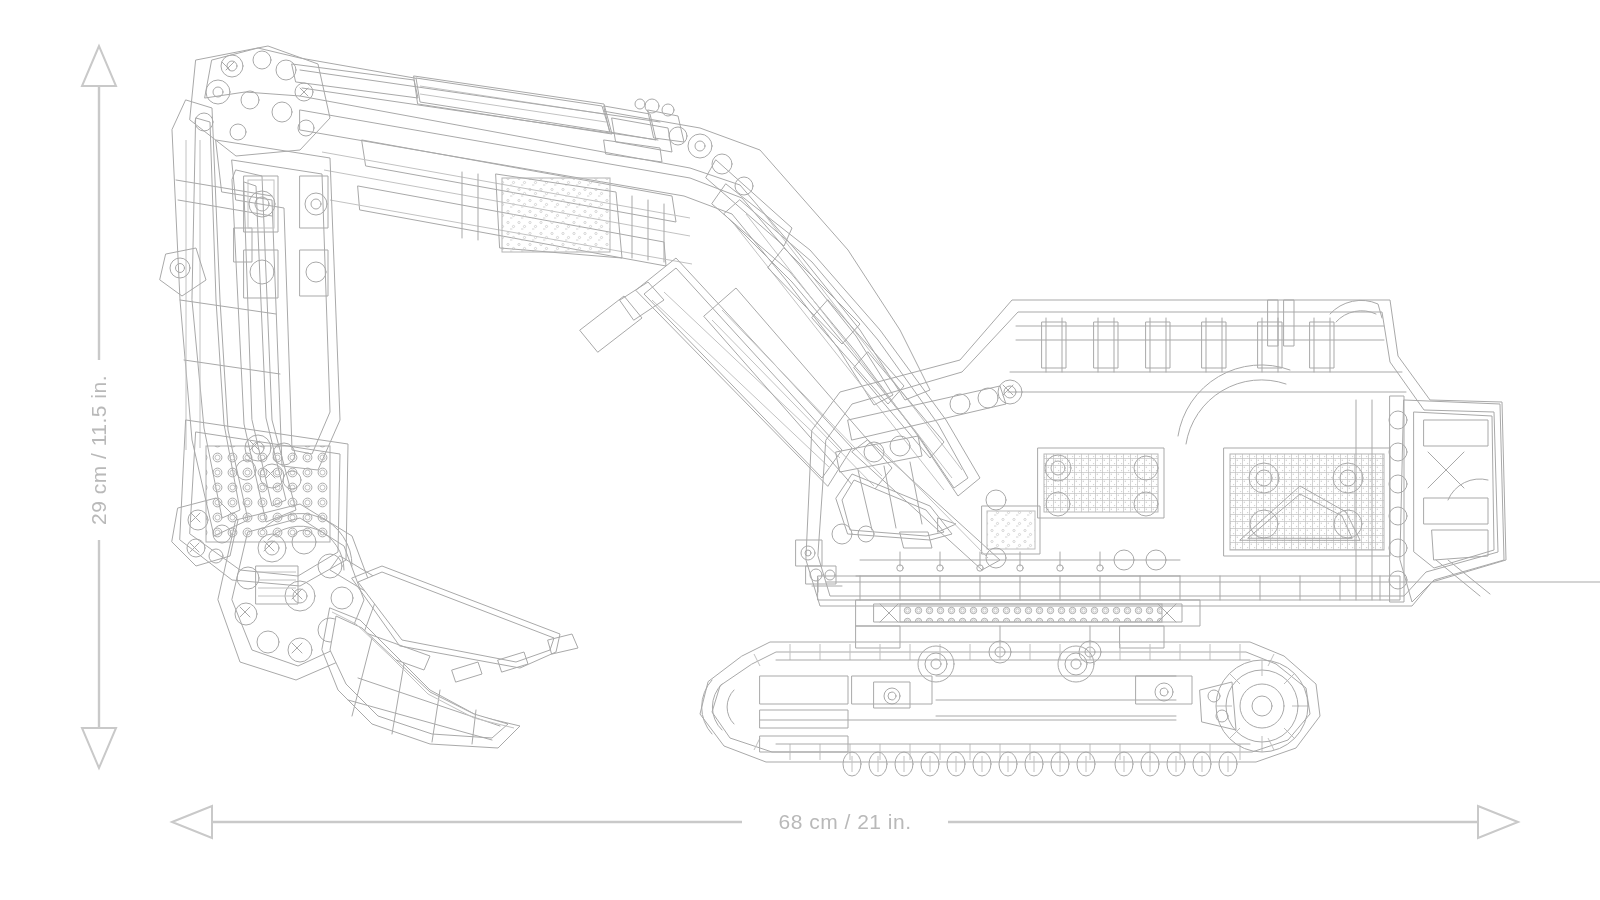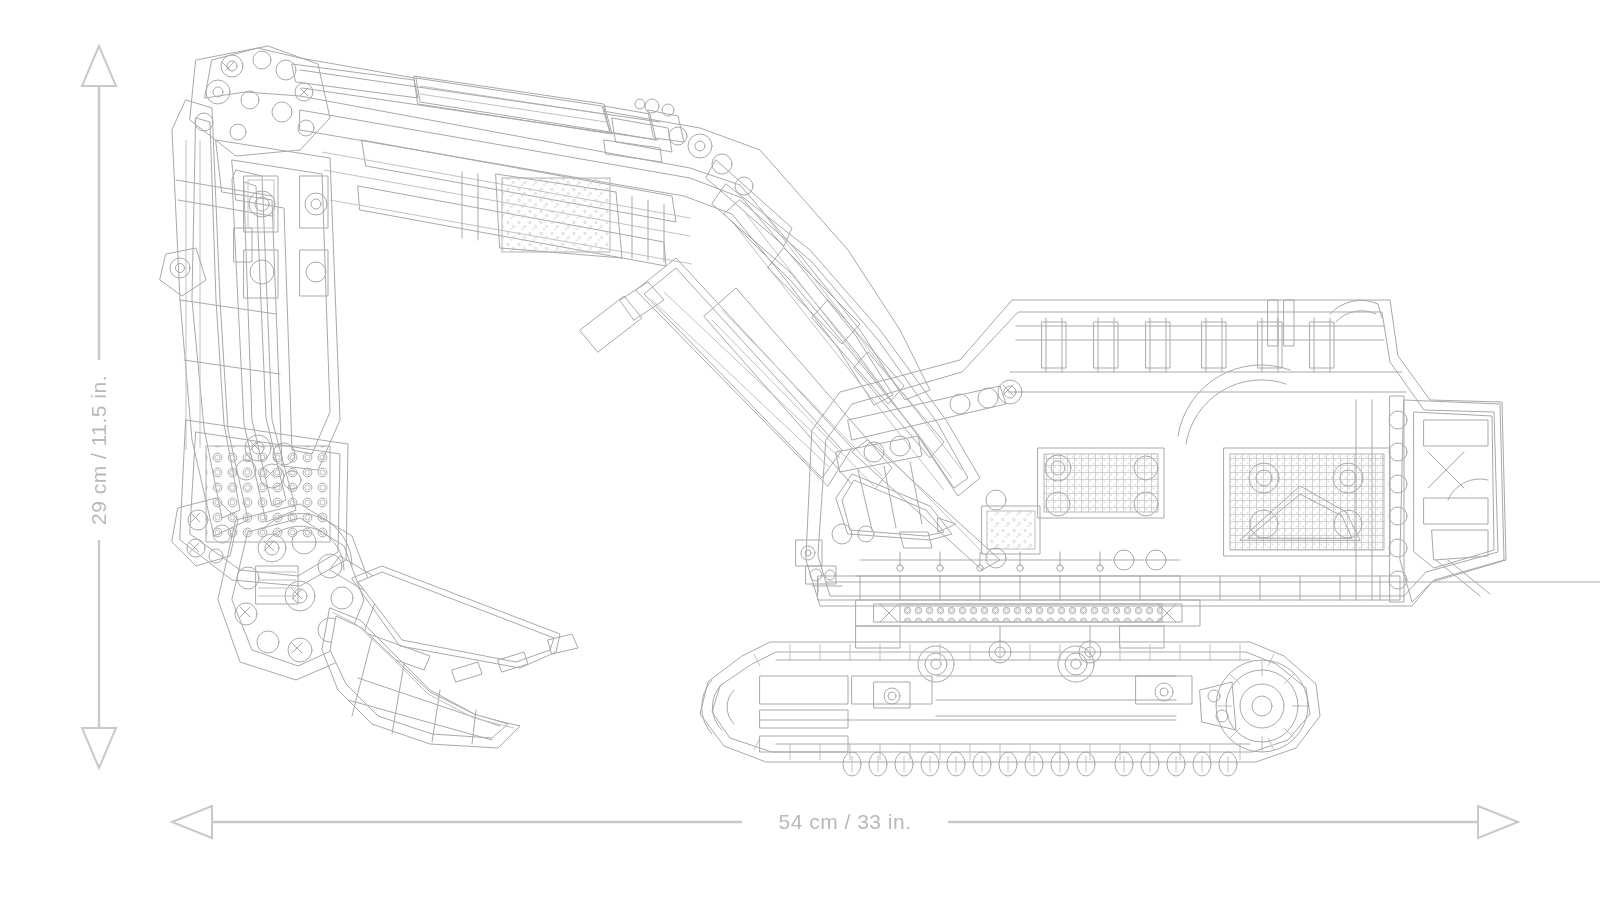--- a/index.html
+++ b/index.html
@@ -543,15 +543,15 @@
     <g>
       <path d="M210 822 L742 822" stroke="#c9c9c9" stroke-width="2.4" fill="none"></path>
       <path d="M948 822 L1484 822" stroke="#c9c9c9" stroke-width="2.4" fill="none"></path>
       <path d="M172 822 L212 806 L212 838 Z" fill="#ffffff" stroke="#c9c9c9" stroke-width="2"></path>
       <path d="M1518 822 L1478 806 L1478 838 Z" fill="#ffffff" stroke="#c9c9c9" stroke-width="2"></path>
     </g>
   </svg>
 
   <div class="dim-label" id="vertical-dimension-label">29 cm / 11.5 in.</div>
 
-  <div class="dim-label" id="horizontal-dimension-label">54 cm / 33 in.</div>
+  <div class="dim-label" id="horizontal-dimension-label">68 cm / 21 in.</div>
 
 </div>
 
 </body></html>

